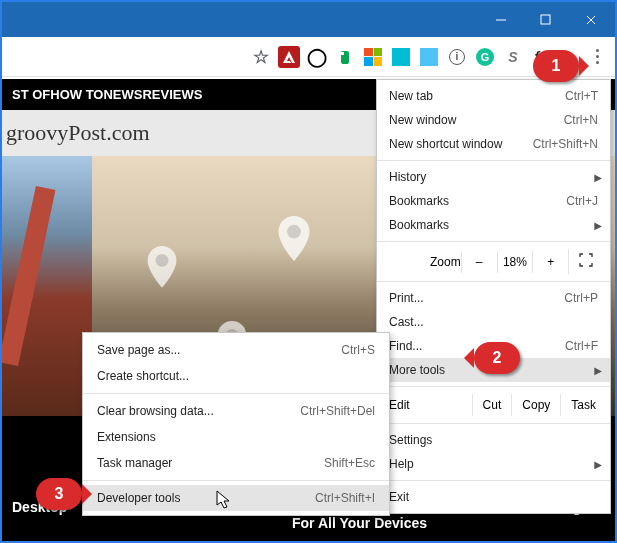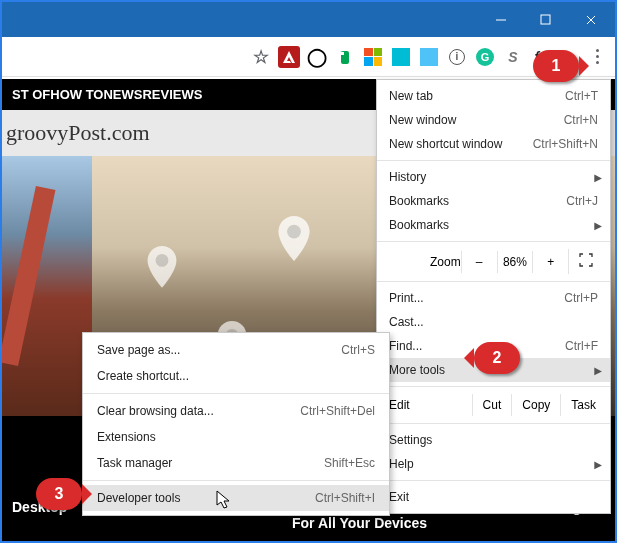--- a/index.html
+++ b/index.html
@@ -322,21 +322,21 @@
       <span class="sc">Ctrl+J</span>
     </div>
   <div class="mi">
       <span>Bookmarks</span>
       <span class="arrow">▶</span>
     </div>
   <div class="sep"></div>
   <div class="zoomrow">
     <span class="lbl">Zoom</span>
     <span class="cell">–</span>
-    <span class="cell">86%</span>
+    <span class="cell">18%</span>
     <span class="cell">+</span>
     <span class="cell full">
       <svg viewBox="0 0 14 14" fill="none" stroke="#333" stroke-width="1.3">
         <path d="M1 4V1h3M13 4V1h-3M1 10v3h3M13 10v3h-3"></path>
       </svg>
     </span>
   </div>
   <div class="sep"></div>
   <div class="mi">
       <span>Print...</span>

